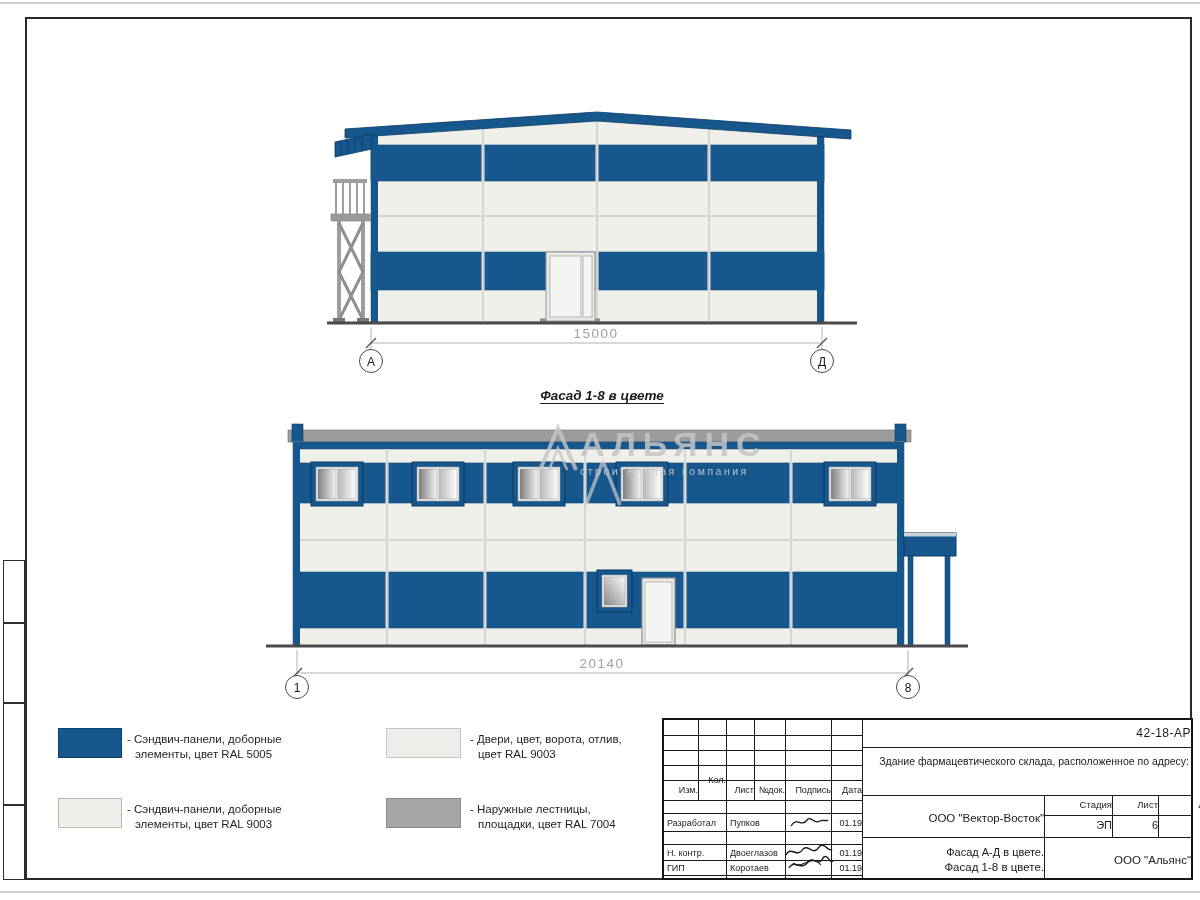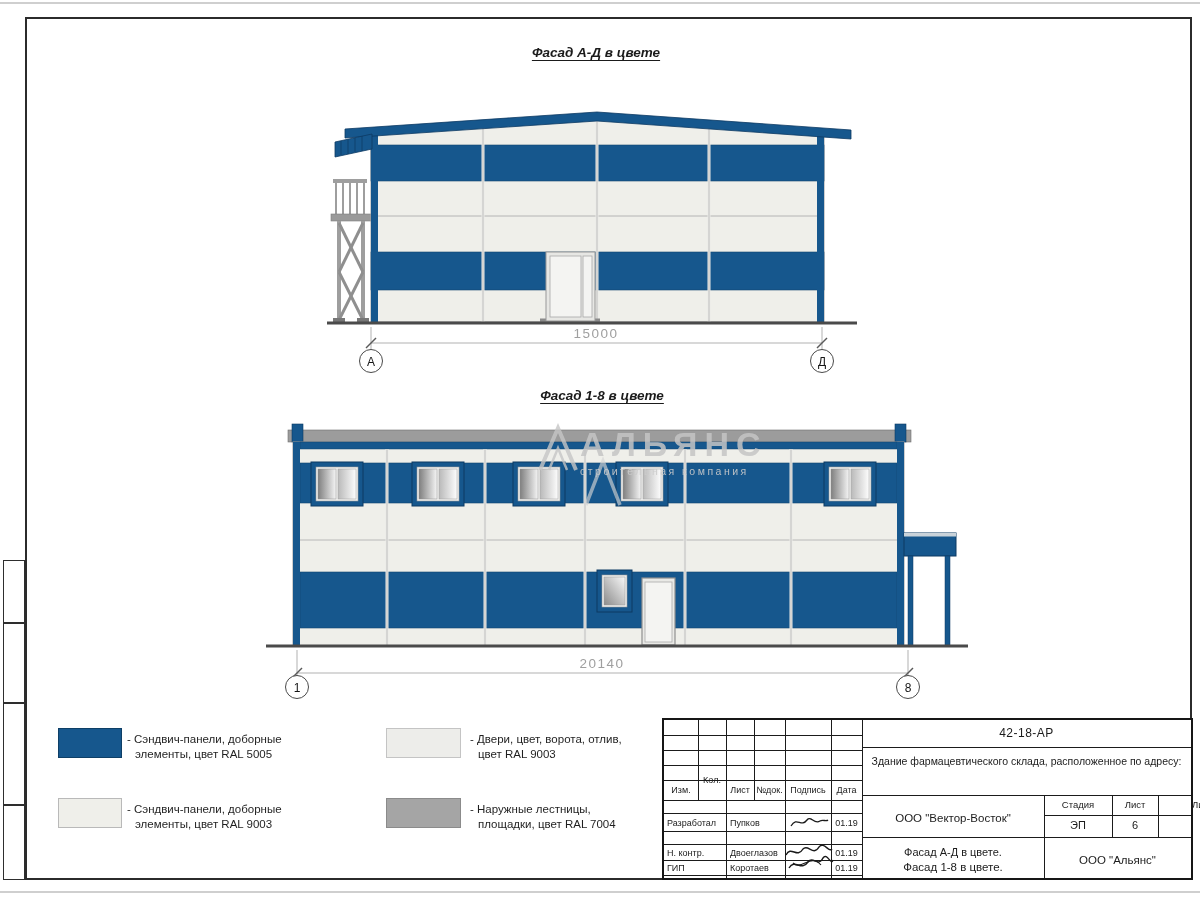--- a/index.html
+++ b/index.html
@@ -20,38 +20,37 @@
   .wmtag{fill:#cbcbcb;fill-opacity:.9;font-size:10.5px;letter-spacing:2.5px;}
   
   .sw{position:absolute;box-sizing:border-box;}
   .lgl{position:absolute;font-size:11.5px;line-height:15px;color:#1f1f1f;}
   .lgl .ind{padding-left:8px;}
   
   .tb{position:absolute;left:662px;top:718px;width:531px;height:162px;
       border:2px solid #161616;box-sizing:border-box;background:#fff;}
   .tl{position:absolute;background:#1b1b1b;}
   .tbt{position:absolute;font-size:9px;line-height:16px;white-space:nowrap;}
-  .ctr{text-align:center;}
+  .ctr{text-align:right;}
 </style>
 </head>
 <body>
 
 <div class="sheet">
 
   <div class="edge" style="left:0;top:2px;width:1200px;height:2px"></div>
   <div class="edge" style="left:0;top:891px;width:1200px;height:2px"></div>
 
   <div class="frame"></div>
 
   <div class="sidebox" style="top:560px;height:63px"></div>
   <div class="sidebox" style="top:623px;height:80px"></div>
   <div class="sidebox" style="top:703px;height:102px"></div>
   <div class="sidebox" style="top:805px;height:75px"></div>
 
-  <div class="ftitle" style="left:396px;top:45px;width:400px"><span>Фасад А-Д в цвете</span></div>
   <div class="ftitle" style="left:402px;top:388px;width:400px"><span>Фасад 1-8 в цвете</span></div>
 
   <svg width="1200" height="900" viewBox="0 0 1200 900">
     <defs>
       <linearGradient id="gA" x1="0" y1="0" x2="1" y2="0">
         <stop offset="0" stop-color="#7f7f7f"></stop>
           <stop offset="1" stop-color="#f5f5f5"></stop>
       </linearGradient>
       <linearGradient id="gB" x1="0" y1="0" x2="1" y2="0">
         <stop offset="0" stop-color="#b9b9b9"></stop>

